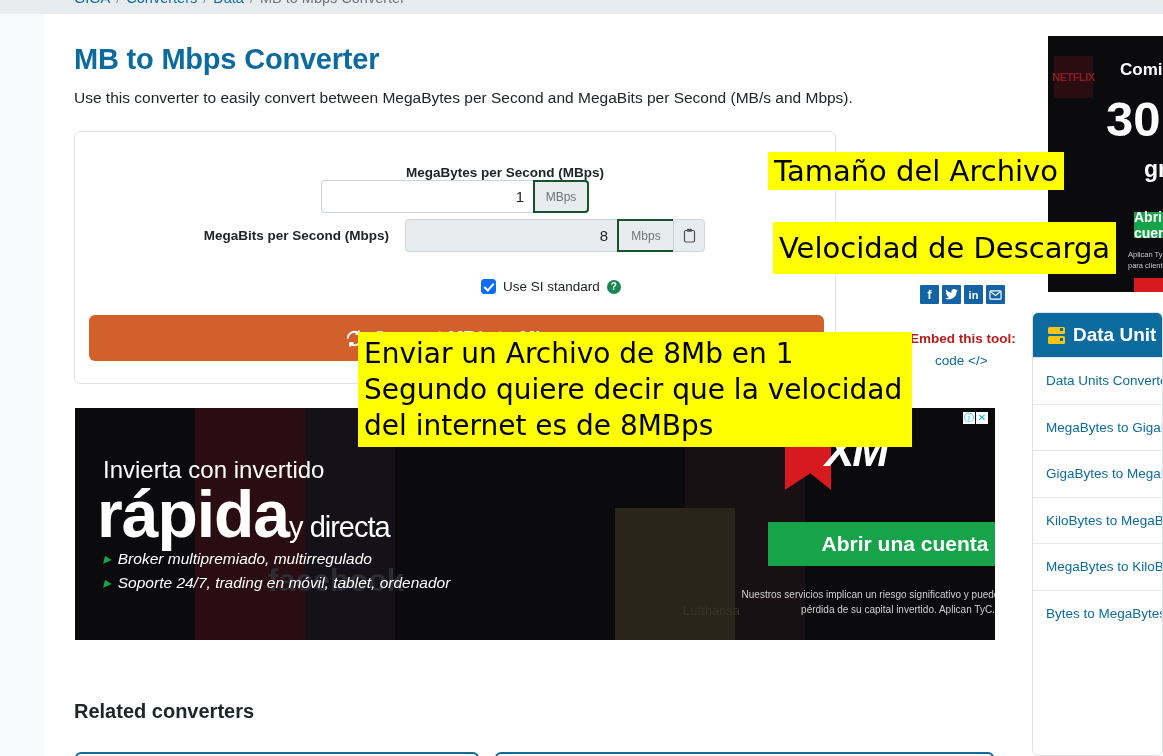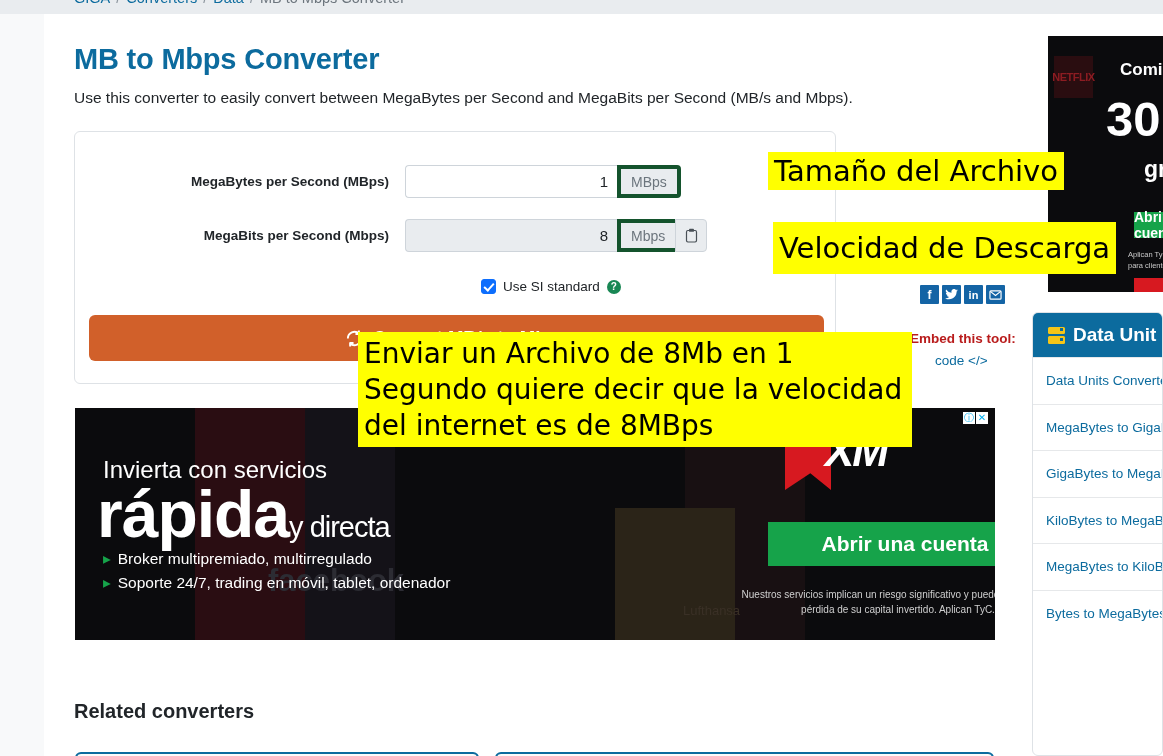--- a/index.html
+++ b/index.html
@@ -40,39 +40,39 @@
     position: absolute; left: 30px; top: 75px;
     font-size: 15.5px; color: #212529;
   }
 
   
   .conv-card {
     position: absolute; left: 30px; top: 117px; width: 762px; height: 253px;
     border: 1px solid #dee2e6; border-radius: 6px; background: #fff;
   }
   .row { position: absolute; display: flex; align-items: center; }
-  .row-1 { left: 0; top: 33px; width: 100%; }
+  .row-1 { left: 0; top: 33px; width: 100%; flex-direction: column; }
   .row-2 { left: 0; top: 87px; width: 100%; }
   .fld-label {
     width: 330px; text-align: right; padding-right: 16px;
     font-size: 13.5px; font-weight: bold; color: #212529;
   }
   .input-group { display: flex; height: 33px; }
   .ig-input {
     width: 212px; border: 1px solid #ced4da; border-right: none;
     border-radius: 4px 0 0 4px; font-size: 15px; color: #212529;
     text-align: right; padding: 0 9px; font-family: "Liberation Sans", sans-serif;
     background: #fff; outline: none;
   }
   .ig-input.readonly { background: #e9ecef; }
   .ig-addon {
     display: flex; align-items: center; justify-content: center;
     min-width: 56px; padding: 0 10px;
-    background: #e9ecef; border: 4px solid #14532d;
-    font-size: 14px; color: #6c757d;
+    background: #e9ecef; border: 2px solid #14532d;
+    font-size: 12px; color: #6c757d;
   }
   .ig-addon.last { border-radius: 0 4px 4px 0; }
   .ig-addon.mid { border-right: none; }
   .ig-copy {
     display: flex; align-items: center; justify-content: center;
     width: 32px; background: #e9ecef; border: 1px solid #ced4da;
     border-radius: 0 4px 4px 0; cursor: pointer;
   }
 
   .si-row {
@@ -122,21 +122,21 @@
 
   
   .ad-main {
     position: absolute; left: 31px; top: 394px; width: 920px; height: 232px;
     background: #0b0b0d; overflow: hidden;
   }
   .ad-bgblock { position: absolute; background: #1a1016; }
   .ad-h1 { position: absolute; left: 28px; top: 48px; color: #fff; font-size: 24px; }
   .ad-h2 { position: absolute; left: 22px; top: 68px; color: #fff; font-size: 66px; font-weight: bold; letter-spacing: -1px; }
   .ad-h2s { font-size: 29px; font-weight: normal; }
-  .ad-b { position: absolute; color: #fff; font-size: 15.5px; }
+  .ad-b { position: absolute; color: #fff; font-size: 15.5px; font-style: italic; }
   .ad-b .tri { color: #16a34a; margin-right: 7px; }
   .ad-cta {
     position: absolute; left: 693px; top: 508px; width: 274px; height: 44px;
     background: #16a34a; color: #fff; font-weight: bold; font-size: 21px;
     display: flex; align-items: center; justify-content: center; cursor: pointer;
   }
   .ad-disc { position: absolute; color: #cfcfcf; font-size: 10px; text-align: center; line-height: 1.45; }
   .xm-logo { position: absolute; color: #fff; font-weight: bold; font-size: 44px; font-style: italic; letter-spacing: -2px; }
   .xm-flag { position: absolute; background: #d71920; }
   .ad-choices { position: absolute; display: flex; gap: 1px; }
@@ -283,21 +283,21 @@
     <a class="embed-link">code &lt;/&gt;</a>
 
     <div class="ad-main">
       <div class="ad-bgblock" style="left:120px;top:0;width:110px;height:232px;background:#2a0d12;"></div>
       <div class="ad-bgblock" style="left:230px;top:0;width:90px;height:232px;background:#141218;"></div>
       <div class="ad-bgblock" style="left:610px;top:0;width:120px;height:232px;background:#181012;"></div>
       <div class="ad-bgblock" style="left:540px;top:100px;width:120px;height:132px;background:#2b2418;"></div>
       <div style="position:absolute;left:193px;top:155px;color:#2c2c33;font-size:31px;font-weight:bold;">facebook</div>
       <div style="position:absolute;left:608px;top:195px;color:#3a3026;font-size:13px;">Lufthansa</div>
 
-      <div class="ad-h1">Invierta con servicios</div>
+      <div class="ad-h1">Invierta con invertido</div>
       <div class="ad-h2">
         <span>rápida</span><span class="ad-h2s">y directa</span>
       </div>
       <div class="ad-b" style="left:28px;top:142px;"><span class="tri">▸</span><span>Broker multipremiado, multirregulado</span></div>
       <div class="ad-b" style="left:28px;top:166px;"><span class="tri">▸</span><span>Soporte 24/7, trading en móvil, tablet, ordenador</span></div>
 
       <div class="xm-flag" style="left:710px;top:22px;width:46px;height:60px;clip-path:polygon(0 0,100% 0,100% 100%,55% 72%,0 100%);"></div>
       <div class="xm-logo" style="left:750px;top:18px;">XM</div>
 
       <div class="ad-cta" style="left:693px;top:114px;">Abrir una cuenta</div>

